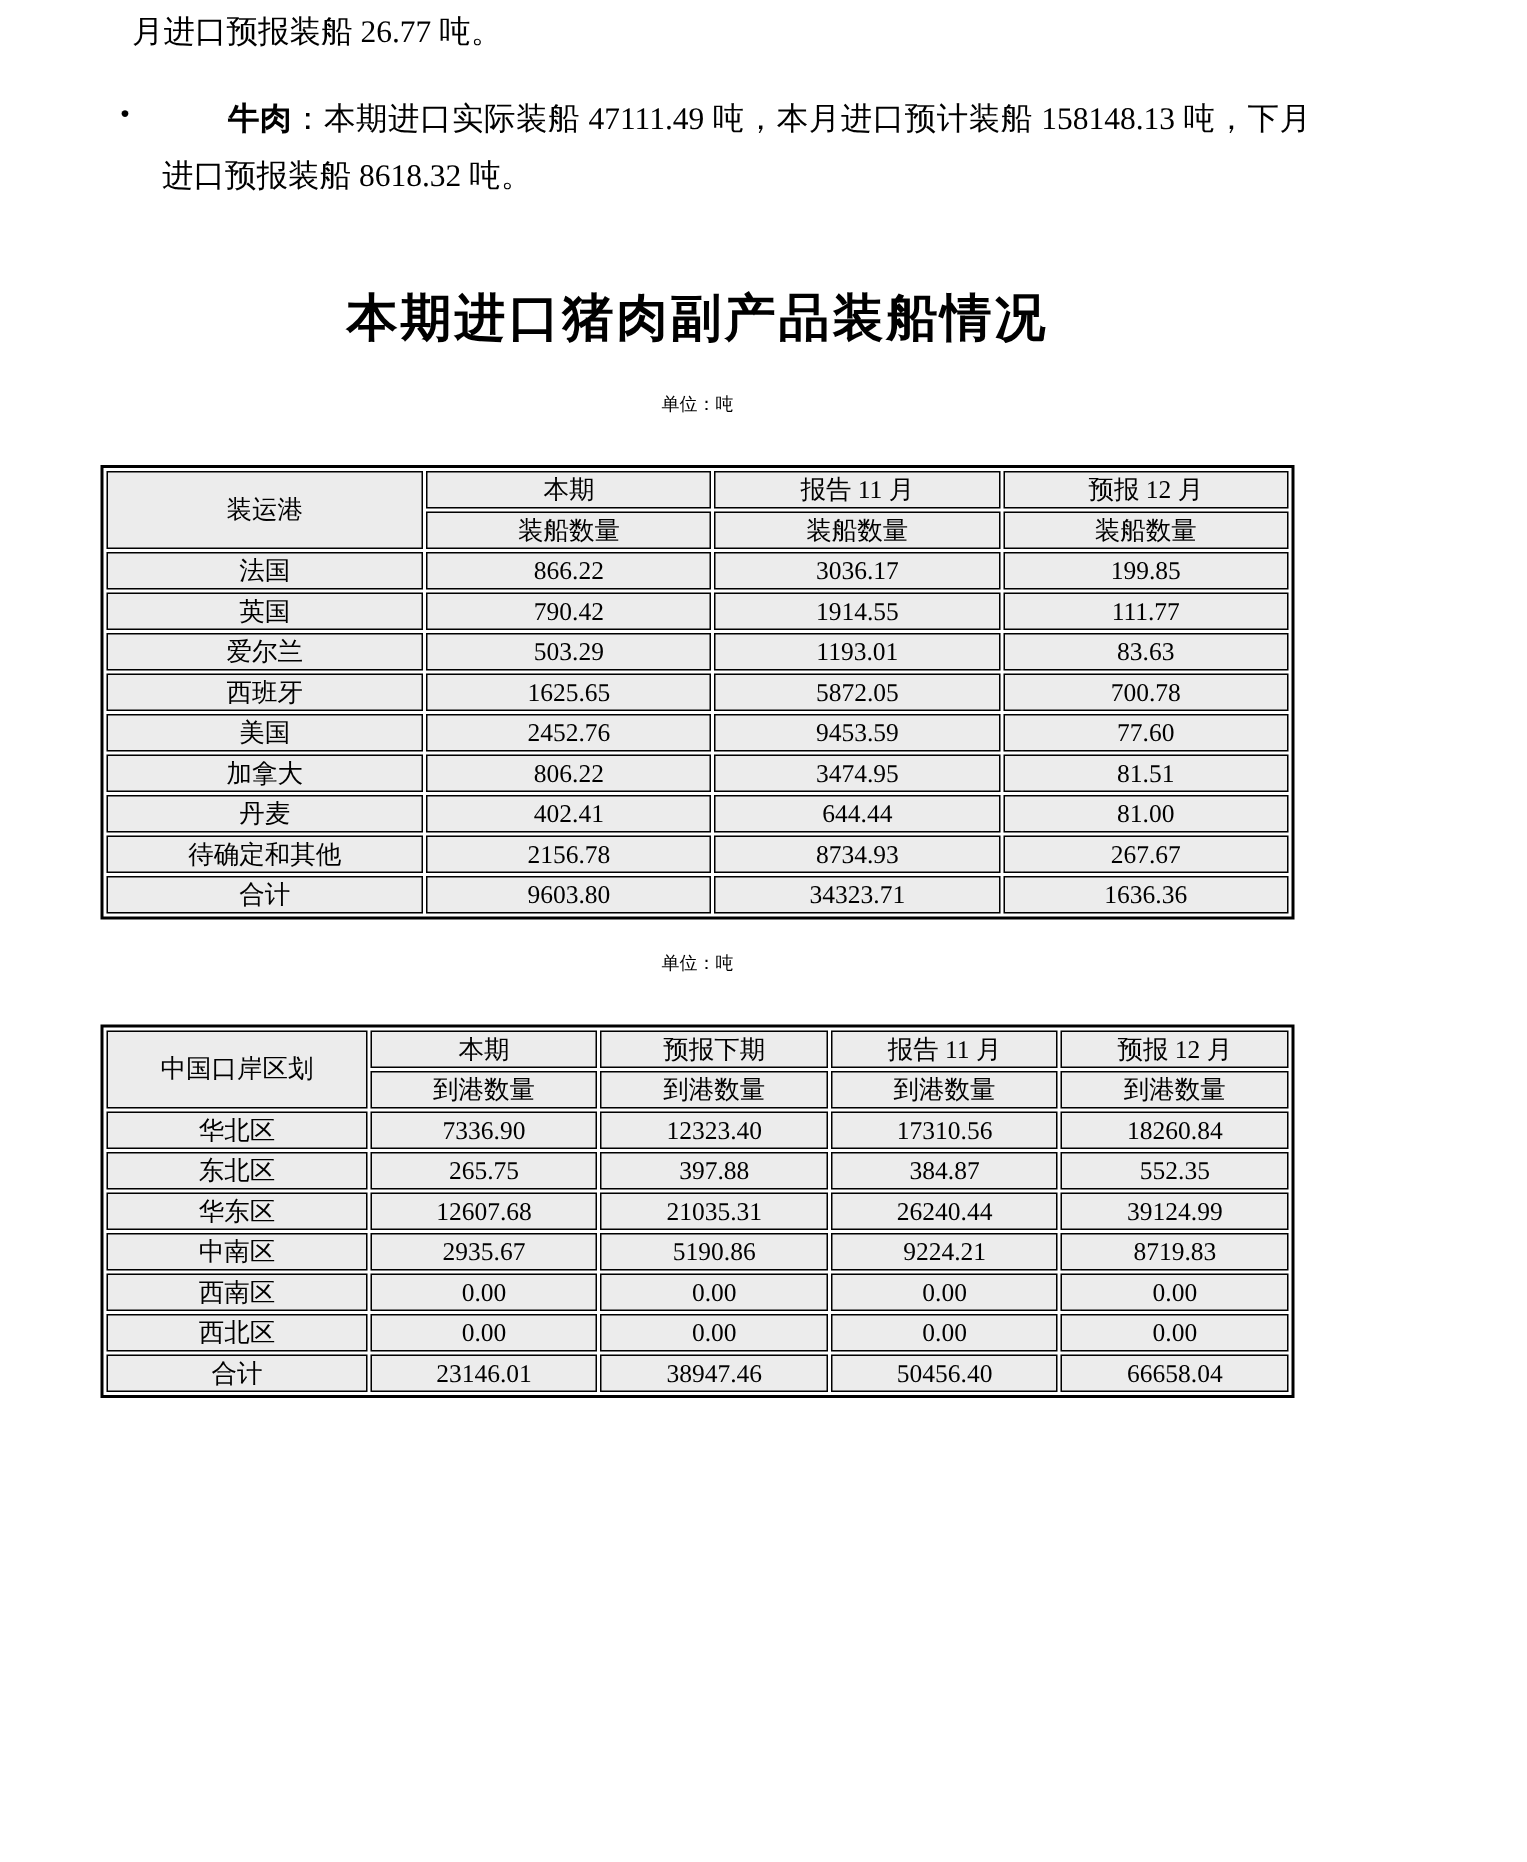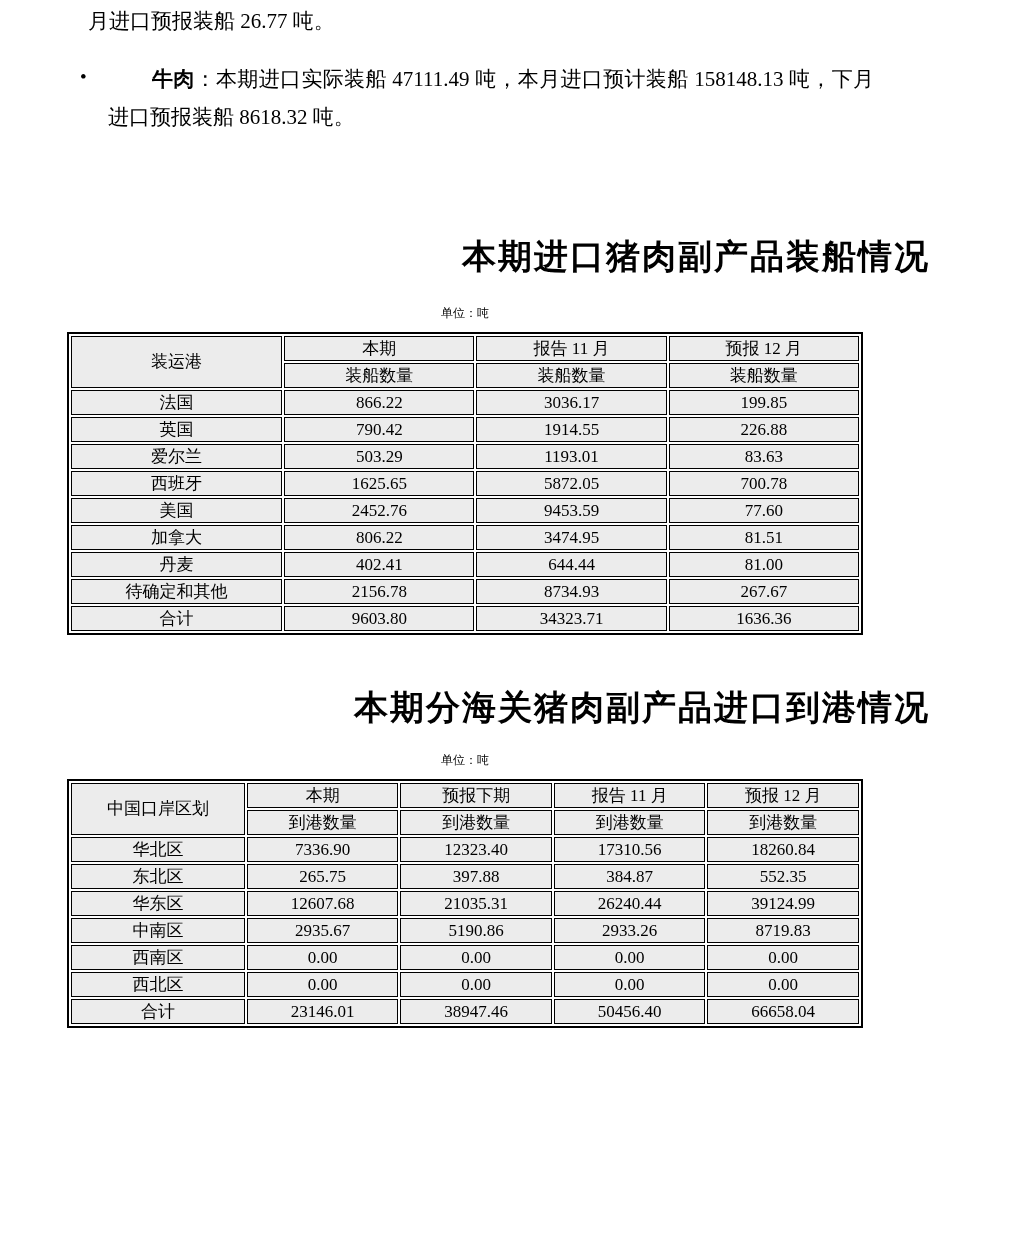--- a/index.html
+++ b/index.html
@@ -26,34 +26,34 @@
   .p-indent{margin-top:22px;text-indent:62px;}
   .bullet-item{margin-top:20px;position:relative;padding-left:20px;}
   .bullet-item .bullet-marker{
     position:absolute;left:-8px;top:-2px;
     font-size:19px;
   }
   .bullet-item .term{font-weight:bold;margin-left:44px;}
   .p-indent.after-bullet{margin-top:8px;}
 
   .section-title{
-    margin:98px 0 0;text-align:right;
+    margin:54px 0 0;text-align:center;
     font-size:34px;font-weight:bold;line-height:46px;letter-spacing:2px;
   }
   .section-title.second{margin-top:50px;}
   .unit-label{
     margin:22px 0 0;text-align:center;
     font-size:12px;line-height:22px;
   }
   .unit-label.second{margin-top:18px;}
 
   .data-table{
     border-collapse:separate;border-spacing:2px;
     border:2px solid var(--border);
-    margin:8px auto 0;width:796px;table-layout:fixed;
+    margin:30px auto 0;width:796px;table-layout:fixed;
     font-size:17px;
   }
   .data-table th,.data-table td{
     border:1px solid var(--border);
     background:var(--cell-bg);
     text-align:center;vertical-align:middle;
     font-weight:normal;height:23px;padding:0 2px;line-height:1.25;
   }
   .t1 col:first-child{width:27%;}
   .t2 col:first-child{width:22.3%;}
@@ -97,21 +97,21 @@
         <tr>
           <td>法国</td>
           <td>866.22</td>
           <td>3036.17</td>
           <td>199.85</td>
         </tr>
         <tr>
           <td>英国</td>
           <td>790.42</td>
           <td>1914.55</td>
-          <td>226.88</td>
+          <td>111.77</td>
         </tr>
         <tr>
           <td>爱尔兰</td>
           <td>503.29</td>
           <td>1193.01</td>
           <td>83.63</td>
         </tr>
         <tr>
           <td>西班牙</td>
           <td>1625.65</td>
@@ -144,21 +144,20 @@
         </tr>
         <tr>
           <td>合计</td>
           <td>9603.80</td>
           <td>34323.71</td>
           <td>1636.36</td>
         </tr>
       </tbody>
     </table>
 
-  <h1 class="section-title second">本期分海关猪肉副产品进口到港情况</h1>
   <p class="unit-label second">单位：吨</p>
   <table class="data-table t2" id="arrival-table">
       <colgroup>
         <col>
         <col>
         <col>
         <col>
         <col>
       </colgroup>
       <tbody>
@@ -193,21 +192,21 @@
           <td>华东区</td>
           <td>12607.68</td>
           <td>21035.31</td>
           <td>26240.44</td>
           <td>39124.99</td>
         </tr>
         <tr>
           <td>中南区</td>
           <td>2935.67</td>
           <td>5190.86</td>
-          <td>2933.26</td>
+          <td>9224.21</td>
           <td>8719.83</td>
         </tr>
         <tr>
           <td>西南区</td>
           <td>0.00</td>
           <td>0.00</td>
           <td>0.00</td>
           <td>0.00</td>
         </tr>
         <tr>

